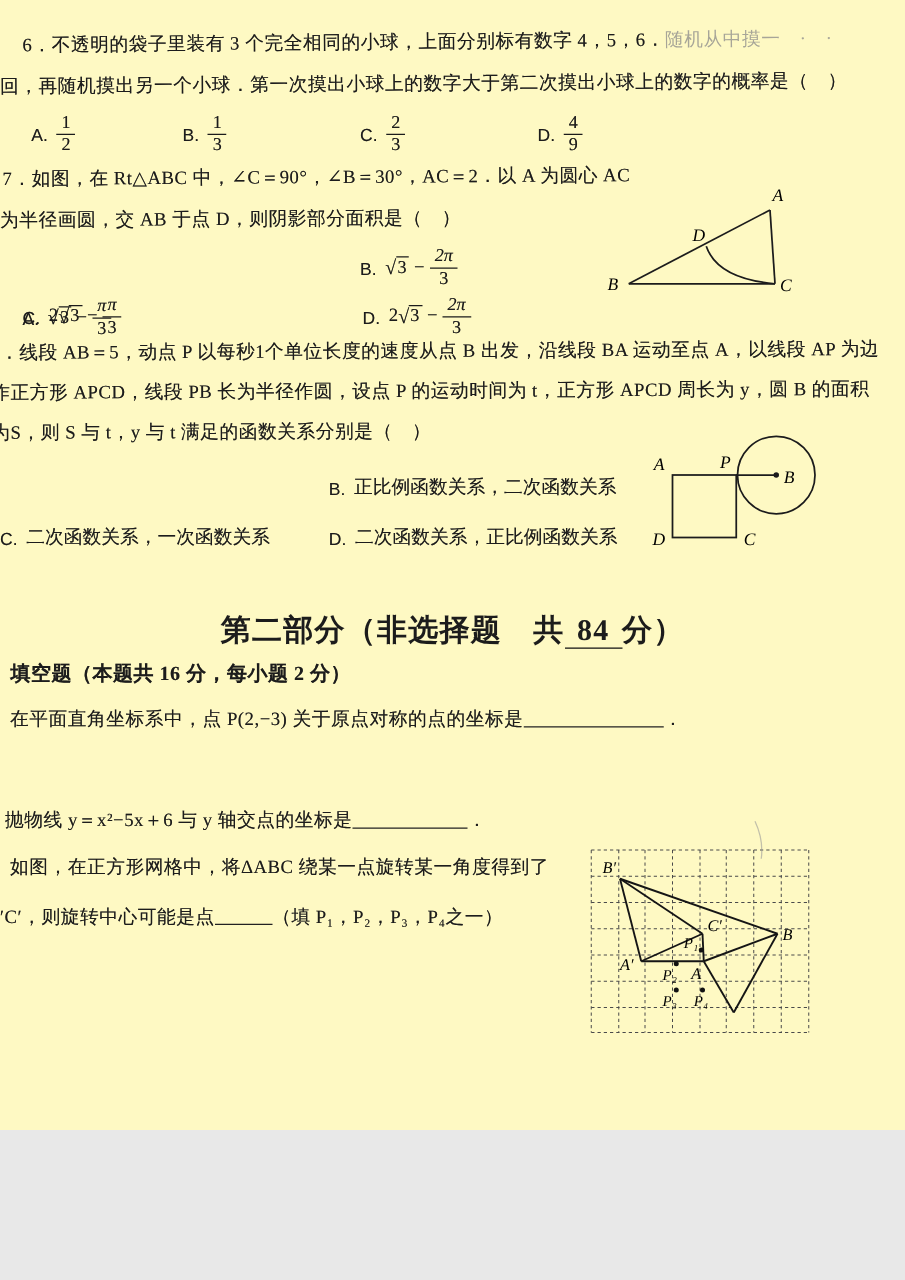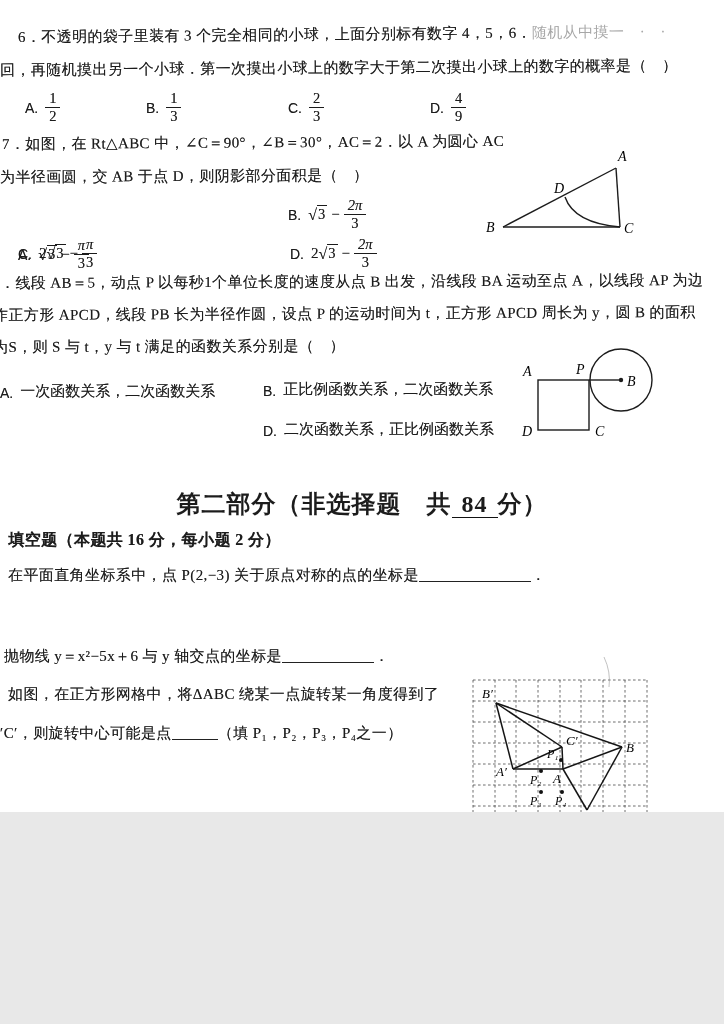--- a/index.html
+++ b/index.html
@@ -1,17 +1,17 @@
 <!DOCTYPE html>
 <html><head>
 <meta charset="utf-8">
 <style>
   html,body{margin:0;padding:0;background:#e8e8e8;}
   #page{
-    position:relative;width:724px;height:812px;background:#ffffff;
+    position:relative;width:724px;height:904px;background:#fef9c3;
     overflow:hidden;font-family:"Liberation Serif","DejaVu Serif",serif;
     color:#1c1c1c;
   }
   .line{
     position:absolute;white-space:nowrap;font-size:15px;line-height:1.25;
     letter-spacing:0.4px;text-shadow:0 0 0.4px rgba(20,20,20,0.55);
   }
   .faint{color:#8a8a8a;text-shadow:none;opacity:0.75;}
   .blank{
     display:inline-block;border-bottom:1.3px solid #222;height:13px;
@@ -91,25 +91,25 @@
     <text x="140" y="14" font-size="14">A</text>
     <text x="8" y="85" font-size="14">B</text>
     <text x="146" y="86" font-size="14">C</text>
     <text x="76" y="46" font-size="14">D</text>
   </svg>
 
   <div class="line" style="left:0px;top:274px;transform:rotate(-0.25deg);transform-origin:left center;">．线段 AB＝5，动点 P 以每秒1个单位长度的速度从点 B 出发，沿线段 BA 运动至点 A，以线段 AP 为边</div>
   <div class="line" style="left:-7px;top:306px;transform:rotate(-0.25deg);transform-origin:left center;">作正方形 APCD，线段 PB 长为半径作圆，设点 P 的运动时间为 t，正方形 APCD 周长为 y，圆 B 的面积</div>
   <div class="line" style="left:-7px;top:338px;transform:rotate(-0.2deg);transform-origin:left center;">为S，则 S 与 t，y 与 t 满足的函数关系分别是（　）</div>
 
-  <div class="opt" style="left:0px;top:382px;">
-    <span class="lbl">A.</span><span>一次函数关系，二次函数关系</span>
-  </div>
   <div class="opt" style="left:263px;top:380px;">
     <span class="lbl">B.</span><span>正比例函数关系，二次函数关系</span>
+  </div>
+  <div class="opt" style="left:0px;top:420px;">
+    <span class="lbl">C.</span><span>二次函数关系，一次函数关系</span>
   </div>
   <div class="opt" style="left:263px;top:420px;">
     <span class="lbl">D.</span><span>二次函数关系，正比例函数关系</span>
   </div>
 
   <svg style="position:absolute;left:505px;top:338px;" width="200" height="112" viewBox="0 0 200 112">
     <g stroke="#1c1c1c" stroke-width="1.4" fill="none">
       <rect x="33" y="42" width="51" height="50"></rect>
       <circle cx="116" cy="42" r="31"></circle>
       <path d="M84,42 L116,42"></path>

